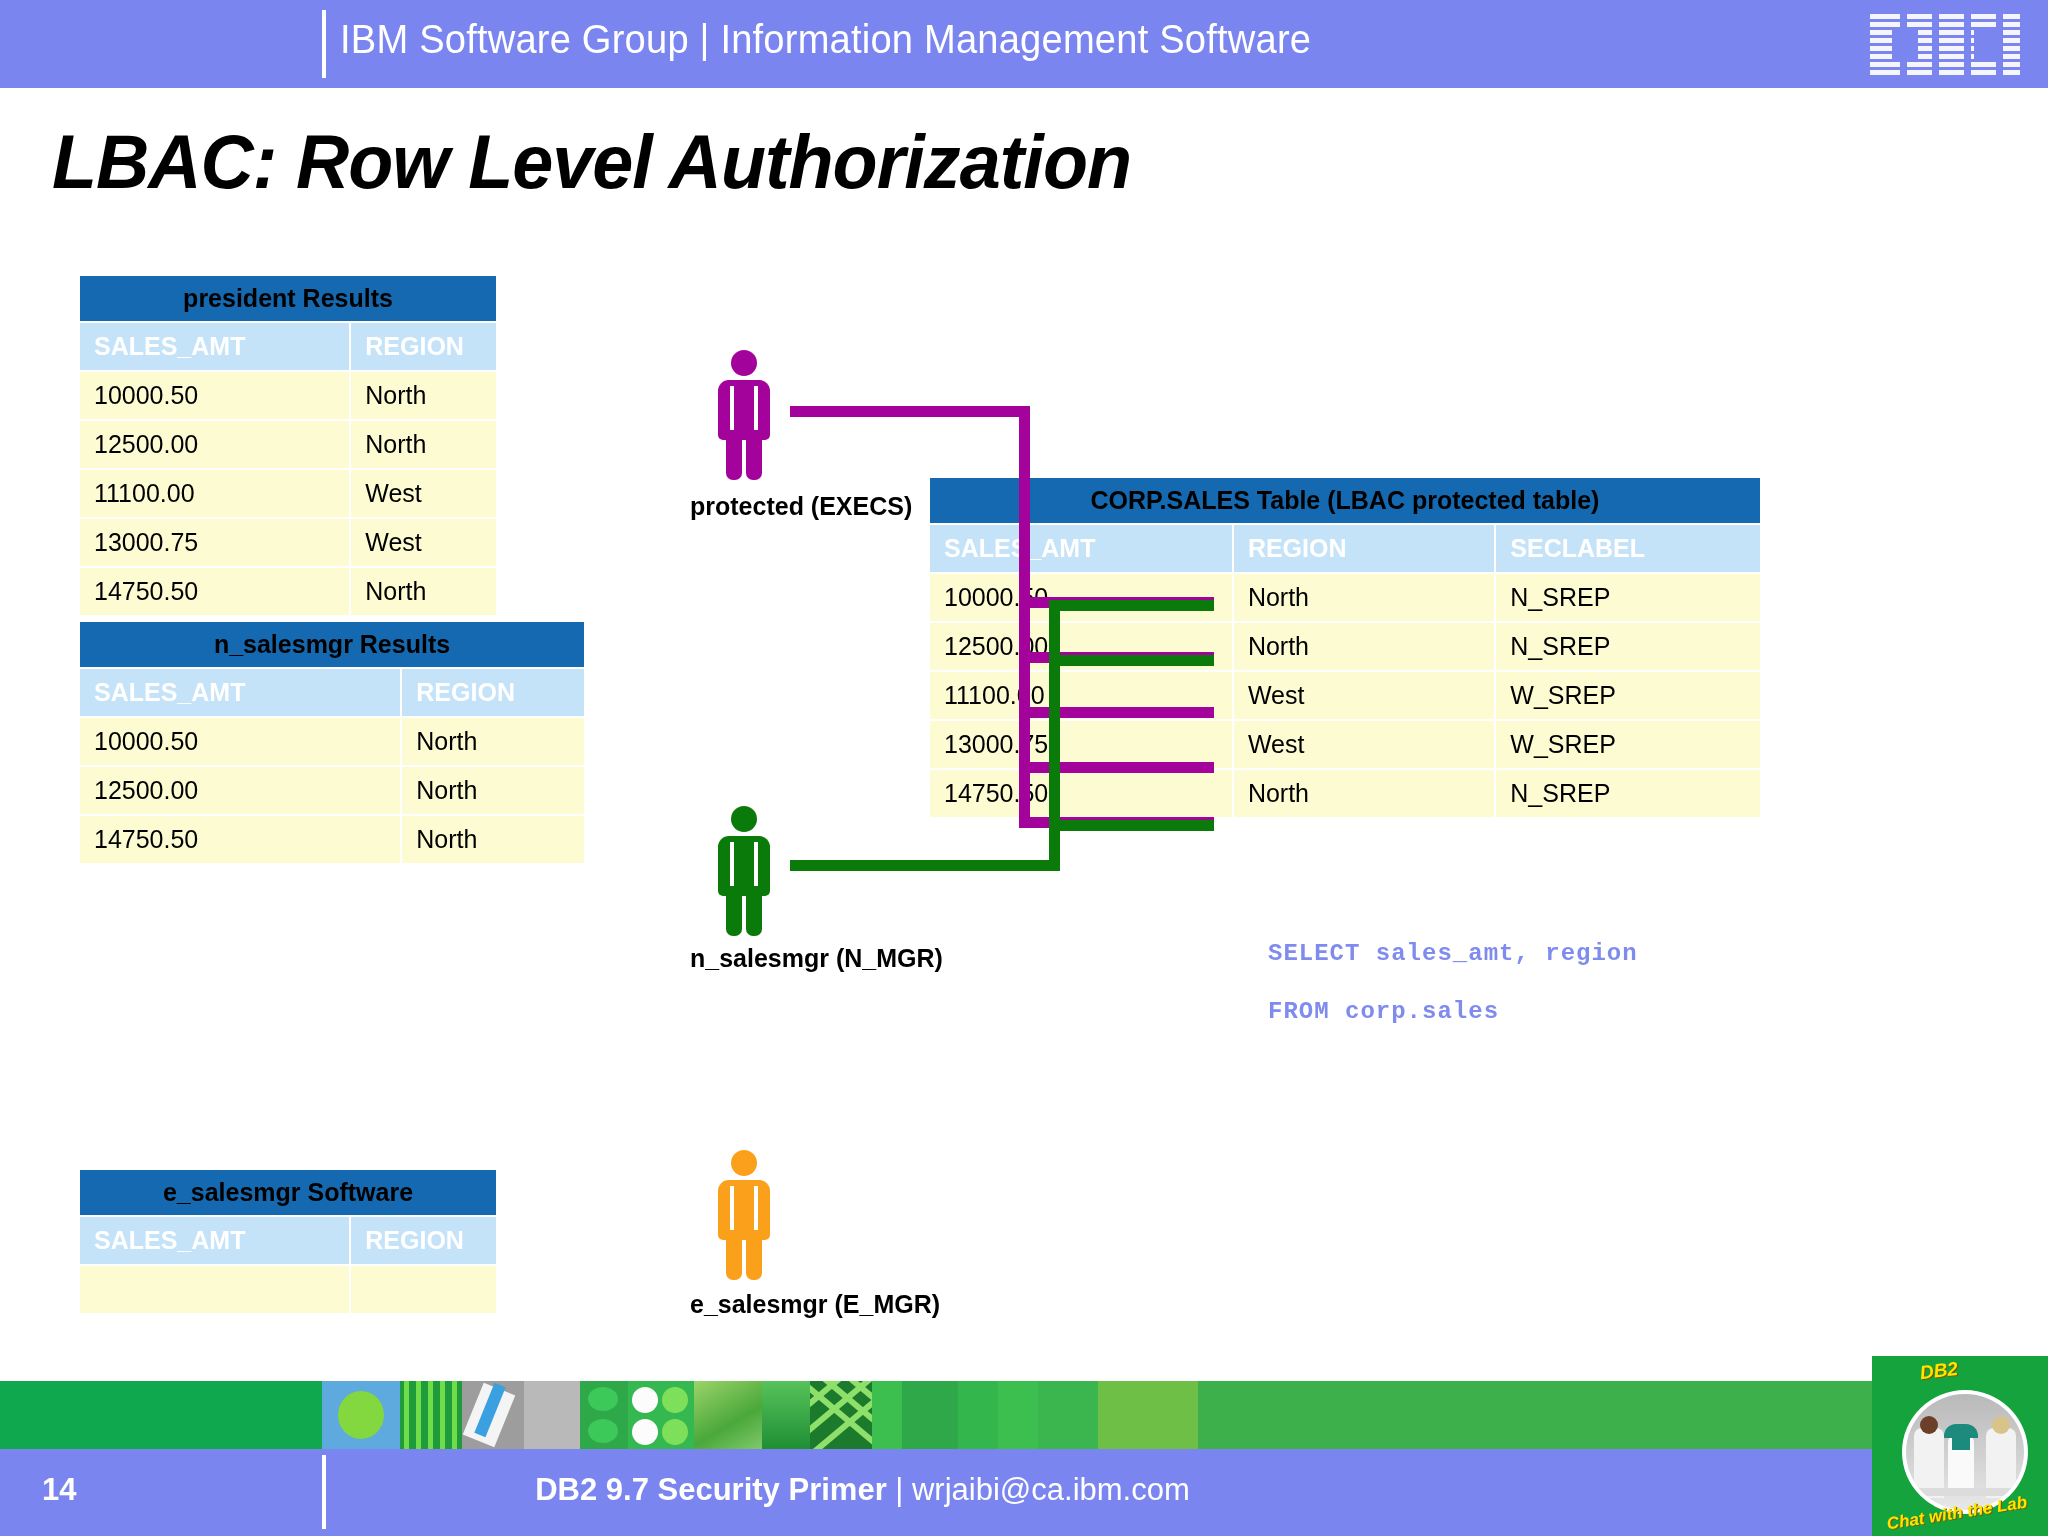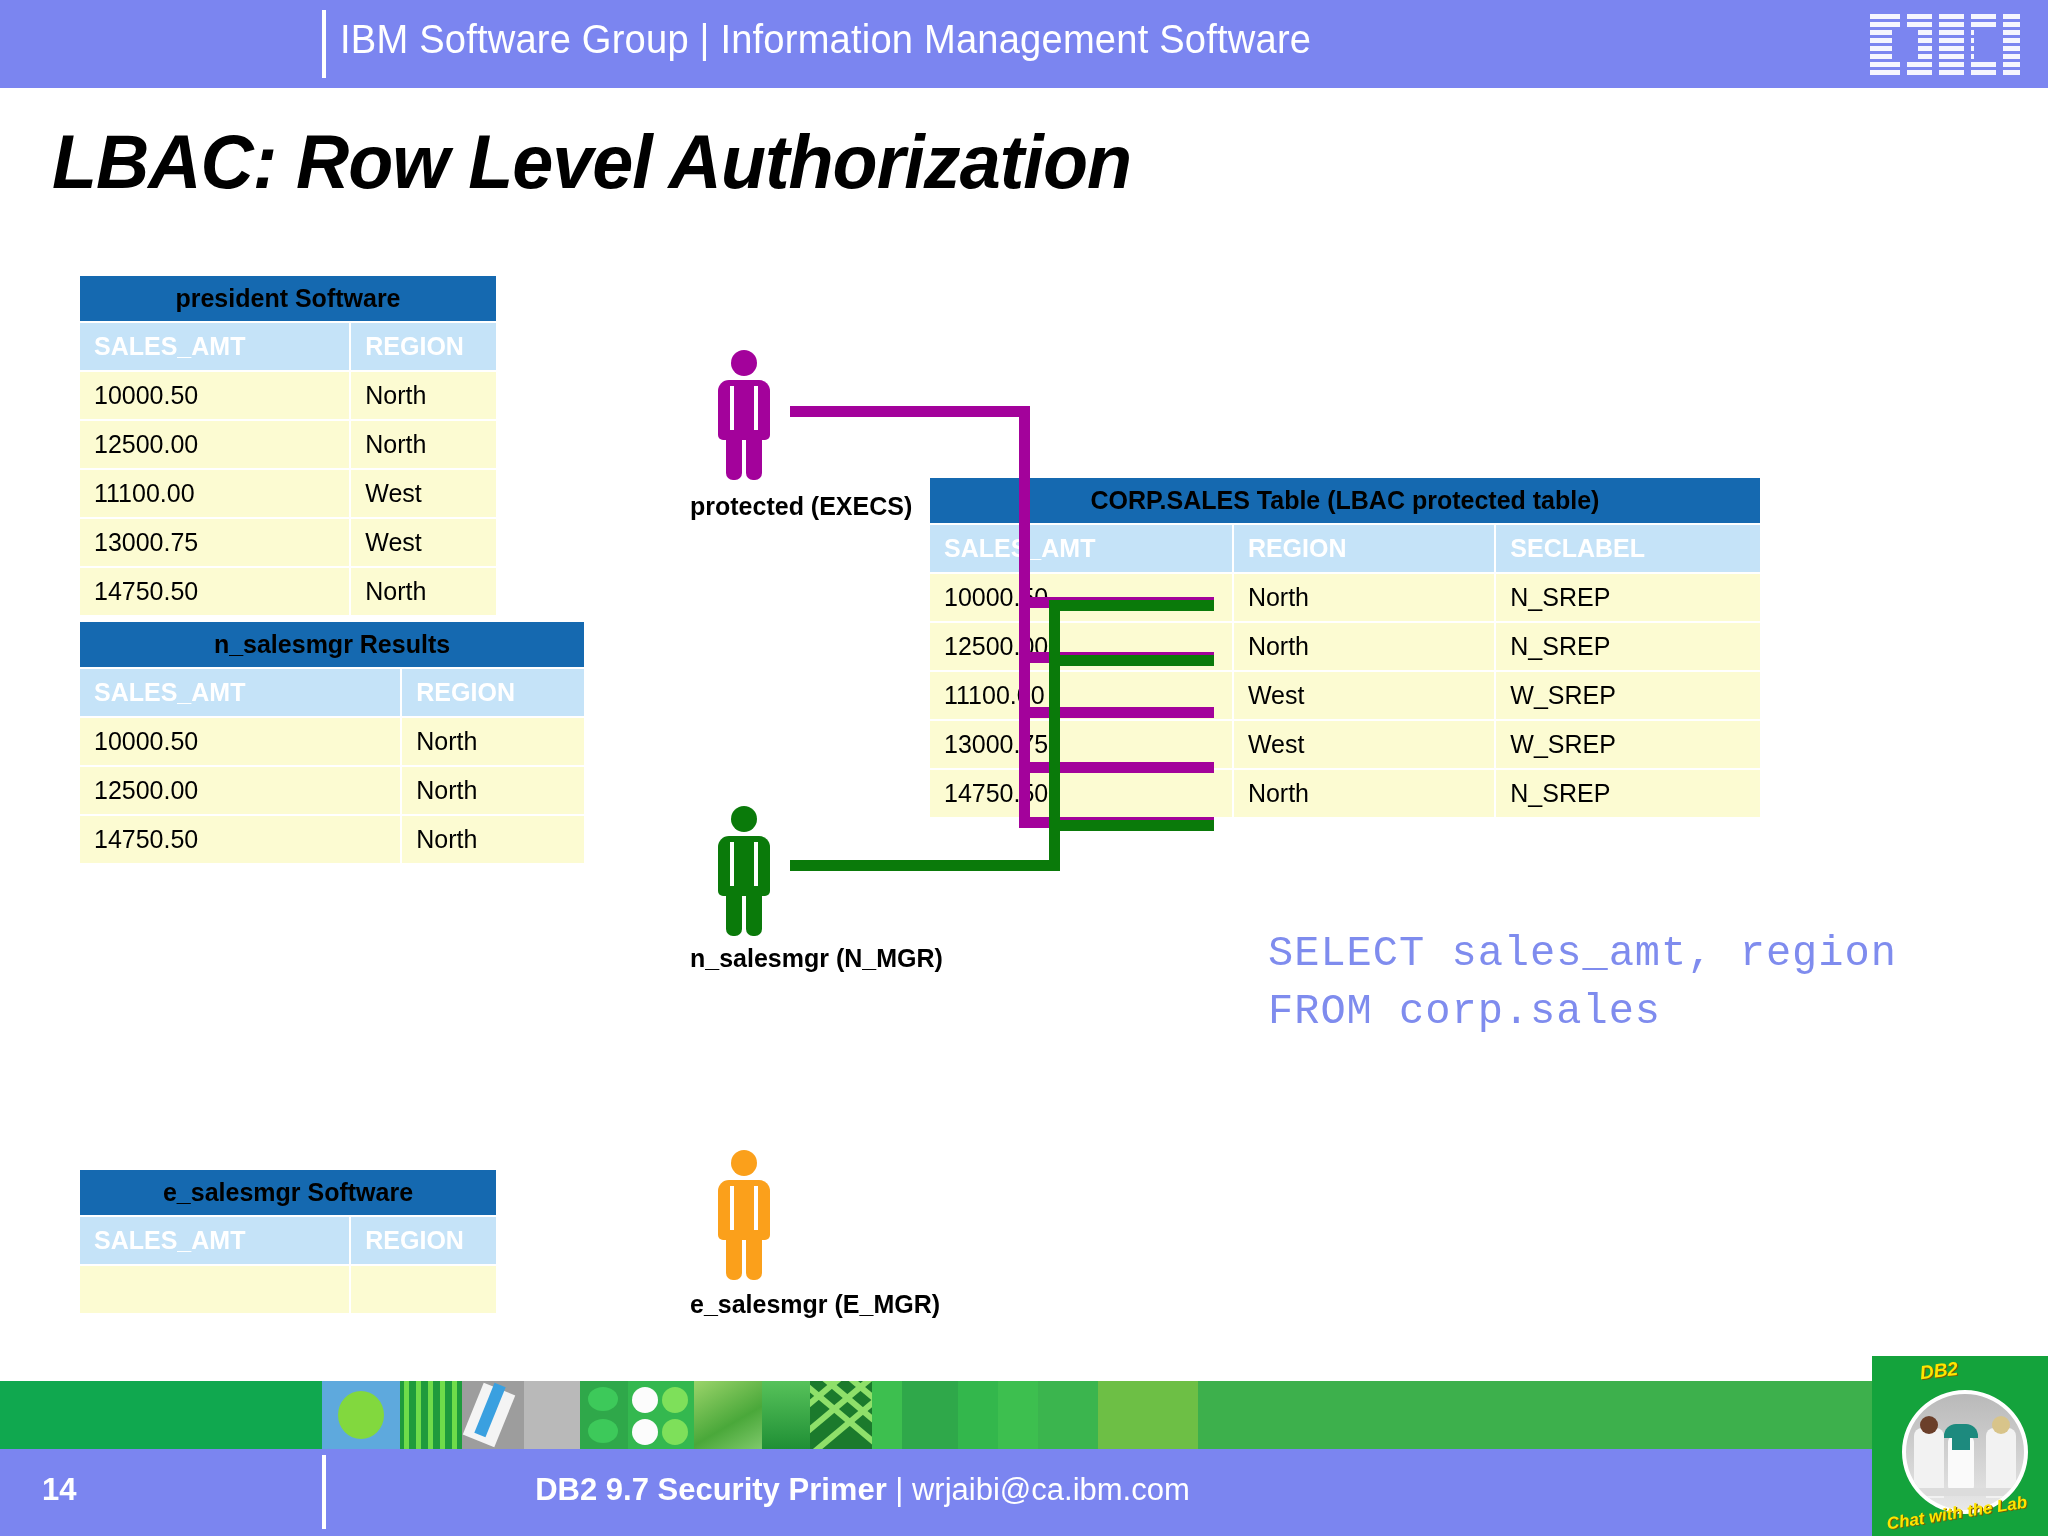--- a/index.html
+++ b/index.html
@@ -88,21 +88,21 @@
     position:absolute;font-size:25px;font-weight:bold;color:#000;white-space:nowrap;
   }
   
   .ln{position:absolute;}
   .lnP{background:#a3029b;}
   .lnG{background:#0a7a0a;}
   
   .sql{
     position:absolute;color:#7f8cee;
     font-family:"Liberation Mono","DejaVu Sans Mono",monospace;
-    font-size:42px;font-weight:normal;letter-spacing:1px;white-space:pre;
+    font-size:24px;font-weight:bold;letter-spacing:1px;white-space:pre;
     line-height:58px;
   }
   
   .foot-green{
     position:absolute;left:0;top:1381px;width:2048px;height:68px;background:#10a84f;
   }
   .foot-strip{position:absolute;top:1381px;height:68px;}
   .foot-bar{
     position:absolute;left:0;top:1449px;width:2048px;height:87px;background:#7b85f0;
   }
@@ -167,21 +167,21 @@
       <div style="position:absolute;left:126px;top:0;width:7px;height:62px;background:#7b85f0;"></div>
       <div style="position:absolute;left:22px;top:16px;width:26px;height:30px;background:#7b85f0;"></div>
       <div style="position:absolute;left:104px;top:16px;width:26px;height:30px;background:#7b85f0;"></div>
     </div>
   </div>
 </div>
 
 <div class="slide-title">LBAC: Row Level Authorization</div>
 
 <div class="tbl" style="left:80px;top:276px;width:416px;">
-  <div class="cap">president  Software</div>
+  <div class="cap">president  Results</div>
   <table>
     <tbody>
         <tr>
       <th style="width:58%">SALES_AMT</th>
       <th>REGION</th>
     </tr>
     <tr>
           <td>10000.50</td>
           <td>North</td>
         </tr>

